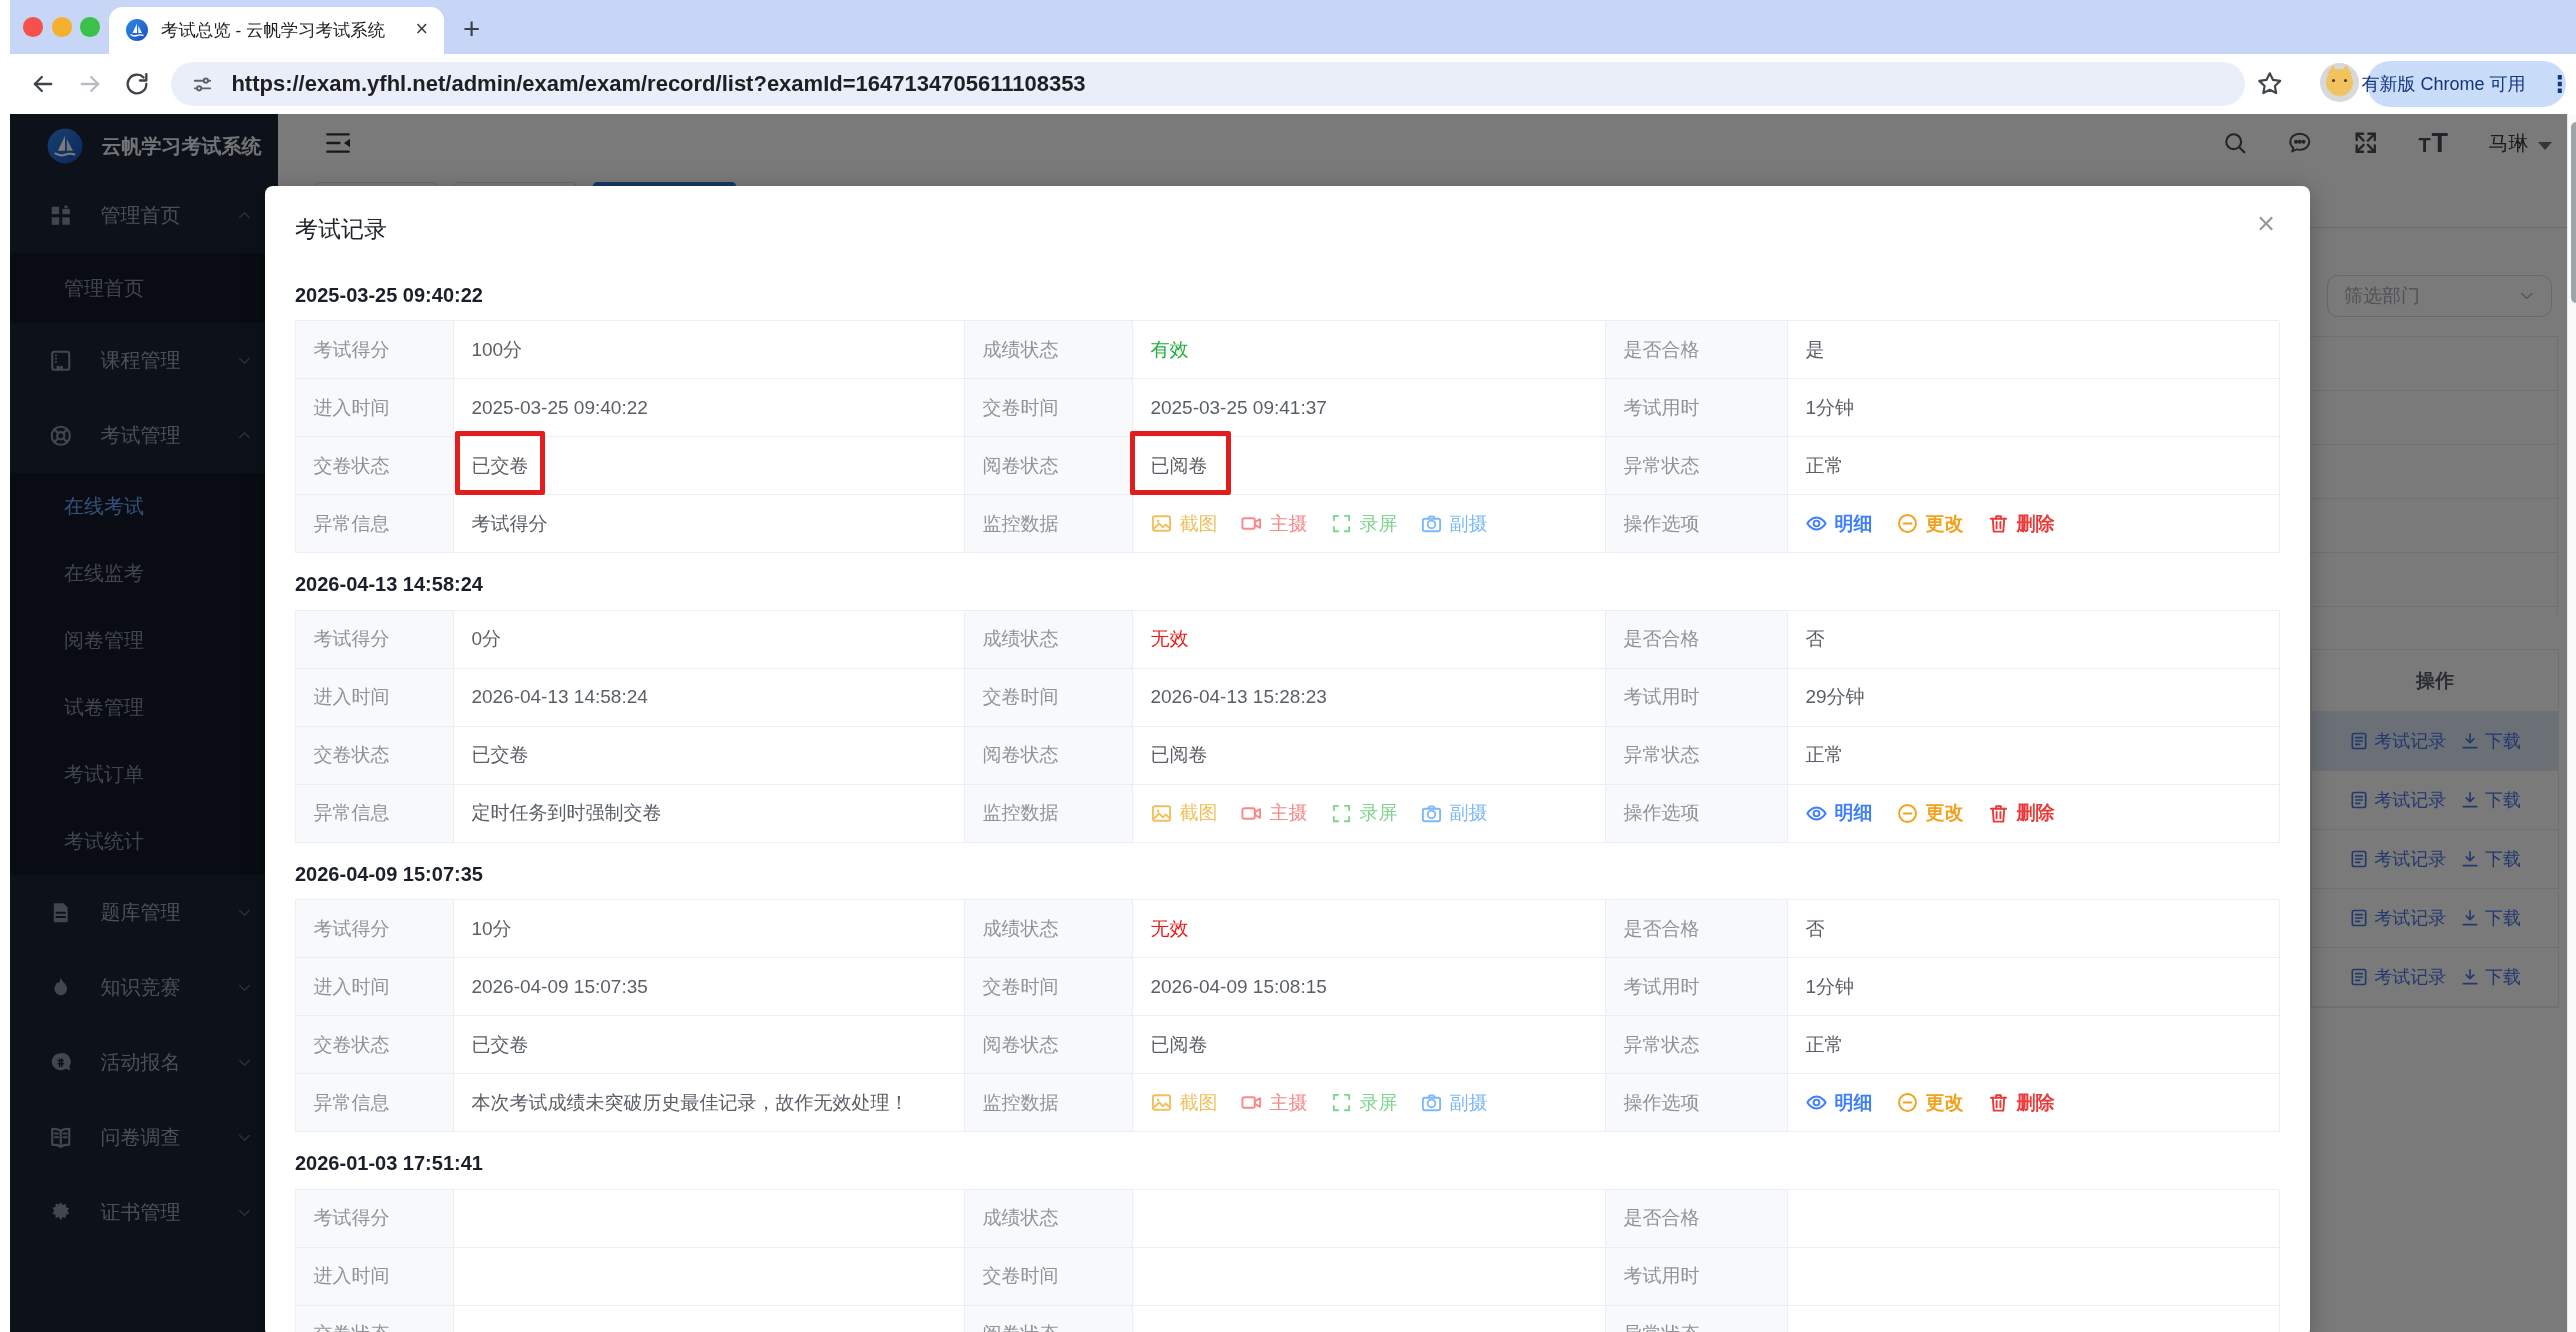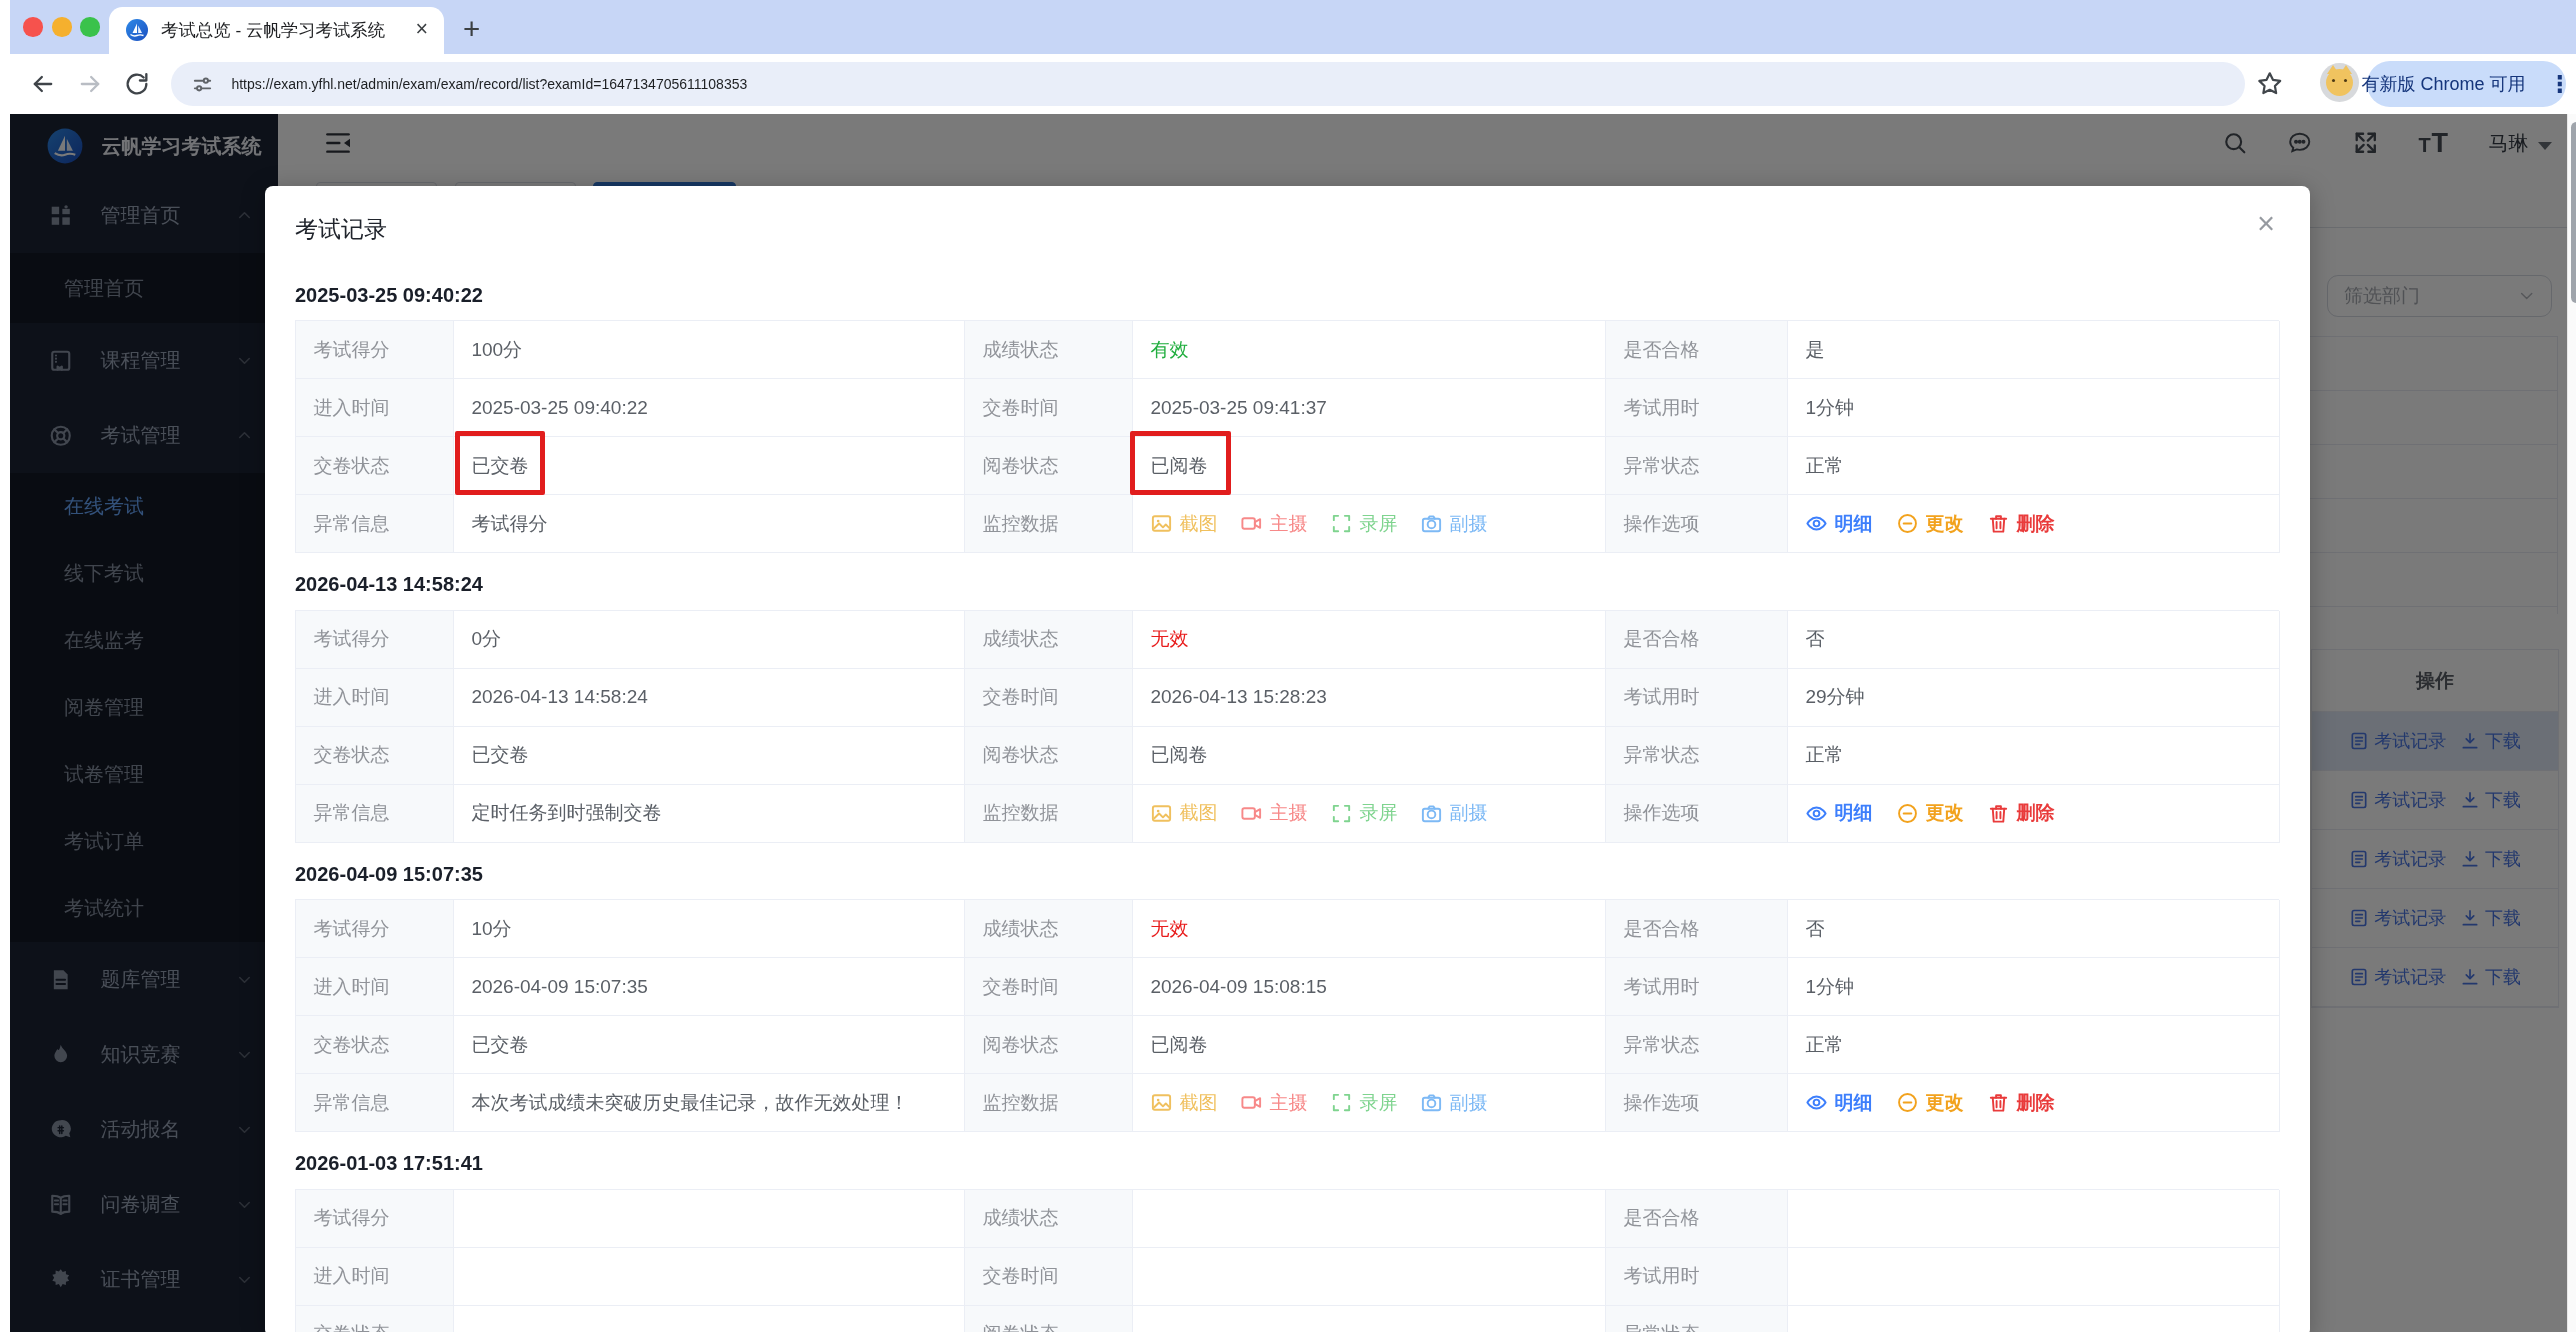--- a/index.html
+++ b/index.html
@@ -12,21 +12,21 @@
   .tl { position:absolute; top:17.4px; width:19.5px; height:19.5px; border-radius:50%; }
   .tl.r { left:13.4px; background:#f6524d; } .tl.y { left:42px; background:#f5b02e; } .tl.g { left:70px; background:#3ac24b; }
   .tab { position:absolute; left:99px; top:6.7px; width:335px; height:47px; background:#fff; border-radius:13.4px 13.4px 0 0; display:flex; align-items:center; padding:0 16px; gap:12px; }
   .tab-title { flex:1; font-size:17.4px; color:#1f2023; white-space:nowrap; overflow:hidden; }
   .tab-close { font-size:21.5px; color:#3c4043; line-height:1; }
   .newtab { position:absolute; left:453px; top:12px; font-size:29.5px; color:#3c4043; font-weight:300; }
   .urlrow { position:absolute; left:0; top:54px; width:2576px; height:60px; background:#fff; }
   .nav-ic { position:absolute; top:16px; width:28px; height:28px; color:#3f4449; }
   .nav-ic svg { width:100%; height:100%; }
   .urlpill { position:absolute; left:161px; top:8px; width:2074px; height:44px; border-radius:22px; background:#e9eef9; display:flex; align-items:center; padding:0 20px; gap:17.4px; }
-  .url-text { font-size:14px; color:#1d1f22; white-space:nowrap; }
+  .url-text { font-size:22px; color:#1d1f22; white-space:nowrap;font-weight:bold; }
   .tune { width:23px; height:23px; color:#5f6368; }
   .star { position:absolute; left:2245px; top:14.8px; width:29.5px; height:29.5px; color:#41464b; }
   .avatar { position:absolute; left:2310px; top:9.4px; width:39px; height:39px; border-radius:50%; background:#d7d9dc; display:flex; align-items:center; justify-content:center; font-size:23px; overflow:hidden; }
   .cat { width:27px; height:27px; border-radius:50%; background:#f0c35f; position:relative; }
   .cat:before,.cat:after { content:""; position:absolute; top:-4.7px; border-left:6px solid transparent; border-right:6px solid transparent; border-bottom:9.4px solid #f0c35f; }
   .cat:before { left:1.3px; } .cat:after { right:1.3px; }
   .cat i { position:absolute; top:9.4px; width:3.4px; height:3.4px; border-radius:50%; background:#4e3a14; }
   .cat i.l{left:6px;} .cat i.rr{right:6px;}
   .updatepill { position:absolute; left:2357px; top:7.4px; width:199px; height:46px; border-radius:23px; background:#c9dcfa; display:flex; align-items:center; justify-content:center; gap:23px; }
   .updatepill span { font-size:18px; color:#15357b; font-weight:500; white-space:nowrap; }
@@ -229,21 +229,20 @@
                 <circle cx="12" cy="12" r="8.5"></circle>
                 <circle cx="12" cy="12" r="3.4"></circle>
                 <path d="M6 6l3.5 3.5M18 6l-3.5 3.5M6 18l3.5-3.5M18 18l-3.5-3.5"></path>
               </svg></span>
             <span class="glabel">考试管理</span>
             <span class="chev"><svg viewBox="0 0 24 24" fill="none" stroke="currentColor" stroke-width="2" stroke-linecap="round" stroke-linejoin="round" style="width:100%;height:100%">
                 <path d="M6 14.5l6-6 6 6"></path>
               </svg></span>
           </div>
           <div class="ssub active sub7">在线考试</div>
-          <div class="ssub sub7">线下考试</div>
           <div class="ssub sub7">在线监考</div>
           <div class="ssub sub7">阅卷管理</div>
           <div class="ssub sub7">试卷管理</div>
           <div class="ssub sub7">考试订单</div>
           <div class="ssub sub7">考试统计</div>
           <div class="sgroup">
             <span class="gic"><svg viewBox="0 0 24 24" fill="none" stroke="currentColor" stroke-width="2" stroke-linecap="round" stroke-linejoin="round" style="width:100%;height:100%">
                 <path d="M5.5 3h9l4 4v14h-13z" fill="currentColor" stroke="none"></path>
                 <path d="M8 12h8M8 16h8" stroke="#1c2435"></path>
               </svg></span>

